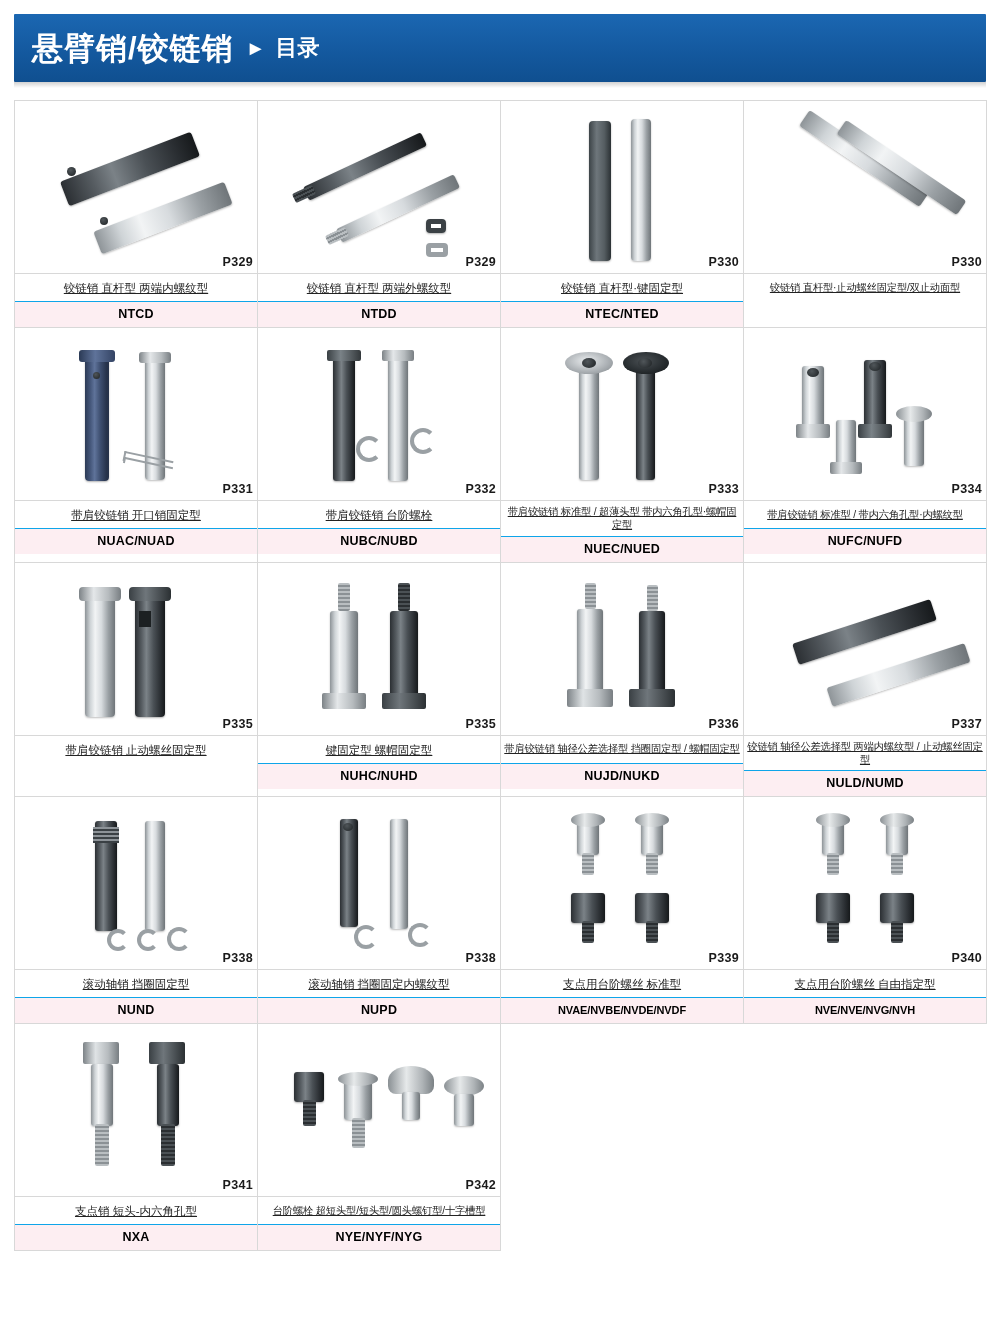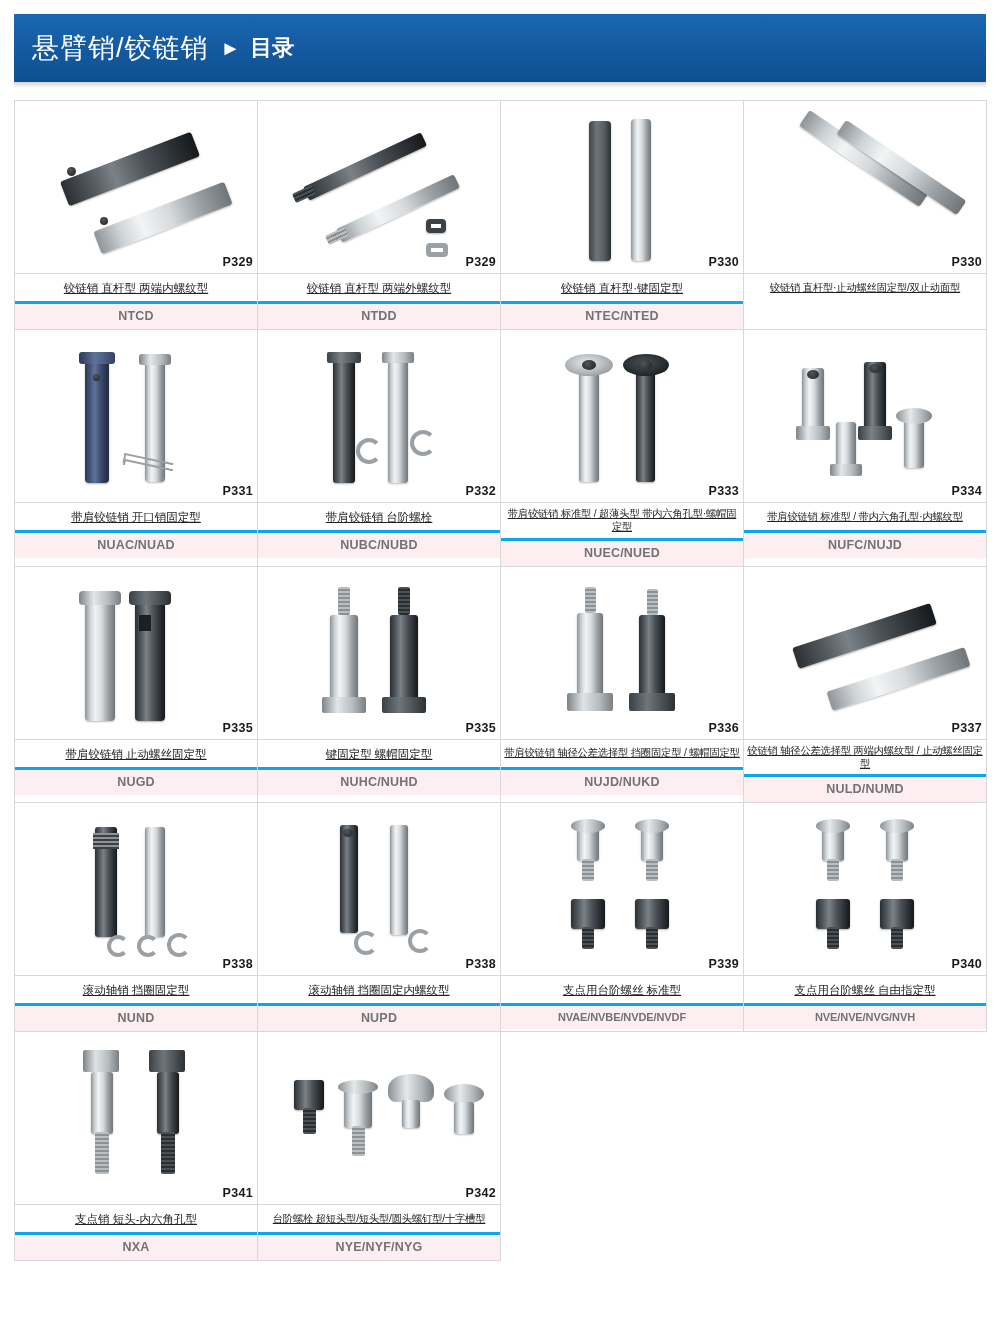--- a/index.html
+++ b/index.html
@@ -18,22 +18,22 @@
     height: 68px;
     background: #1660aa;
     background: linear-gradient(180deg,#1b67b2 0%, #14599f 55%, #0f4f90 100%);
     display: flex;
     align-items: center;
     padding-left: 18px;
     border-radius: 1px;
   }
   .header .title {
     color: #ffffff;
-    font-size: 27px;
-    font-weight: normal;
+    font-size: 31px;
+    font-weight: bold;
     letter-spacing: 1px;
     line-height: 1;
   }
   .header .arrow {
     color: #ffffff;
     font-size: 20px;
     margin: 0 10px 0 12px;
     line-height: 1;
   }
   .header .sub {
@@ -84,25 +84,25 @@
     font-size: 11.5px;
     color: #222;
     padding: 5px 3px 4px 3px;
     line-height: 1.25;
     min-height: 28px;
     display:flex; align-items:center; justify-content:center;text-decoration:underline;
   }
   .desc.small { font-size: 10.3px; letter-spacing: -0.2px; }
   .code {
     background: #fdeef2;
-    border-top: 3px solid #0ea5e9;
+    border-top: 1px solid #0ea5e9;
     text-align: center;
     font-size: 12.5px;
     font-weight: bold;
-    color: #737373;
+    color: #000000;
     padding: 5px 2px 6px 2px;
     letter-spacing: .2px;
     min-height: 26px;
     display:flex; align-items:center; justify-content:center;
   }
   .code.small { font-size: 11px; letter-spacing: -0.1px; }
 
   
   .art { position:absolute; inset:0; }
   .pin {
@@ -288,36 +288,35 @@
           <div class="flange" style="left:114px;top:96px;width:34px;height:14px;background:linear-gradient(90deg,#3a4044,#7a8287 40%,#33383b);"></div>
           <div class="dot-hole" style="left:125px;top:34px;width:12px;height:9px;"></div>
           <div class="pin steel" style="left:92px;top:92px;width:20px;height:50px;"></div>
           <div class="flange" style="left:86px;top:134px;width:32px;height:12px;"></div>
           <div class="pin steel" style="left:160px;top:86px;width:20px;height:52px;"></div>
           <div class="cap" style="left:152px;top:78px;width:36px;height:16px;border-radius:50%;"></div>
         </div>
         <div class="page-no">P334</div>
       </div>
       <div class="desc small">带肩铰链销  标准型 / 带内六角孔型·内螺纹型</div>
-      <div class="code">NUFC/NUJD</div>
+      <div class="code">NUFC/NUFD</div>
     </div>
 
     <div class="cell">
       <div class="img-area">
         <div class="art">
           <div class="pin steel" style="left:70px;top:32px;width:30px;height:122px;border-radius:4px;"></div>
           <div class="flange" style="left:64px;top:24px;width:42px;height:14px;border-radius:4px;"></div>
           <div class="pin dark" style="left:120px;top:32px;width:30px;height:122px;border-radius:4px;"></div>
           <div class="flange" style="left:114px;top:24px;width:42px;height:14px;border-radius:4px;background:linear-gradient(90deg,#3a4044,#6f767b 40%,#2b3033);"></div>
           <div style="position:absolute;left:124px;top:48px;width:12px;height:16px;background:#1c2022;"></div>
         </div>
         <div class="page-no">P335</div>
       </div>
       <div class="desc">带肩铰链销  止动螺丝固定型</div>
-      <div class="code">NUGD</div>
     </div>
 
     <div class="cell">
       <div class="img-area">
         <div class="art">
           <div class="thread" style="left:80px;top:20px;width:12px;height:28px;"></div>
           <div class="pin steel" style="left:72px;top:48px;width:28px;height:92px;"></div>
           <div class="flange" style="left:64px;top:130px;width:44px;height:16px;"></div>
           <div class="thread dk" style="left:140px;top:20px;width:12px;height:28px;"></div>
           <div class="pin dark" style="left:132px;top:48px;width:28px;height:92px;"></div>

